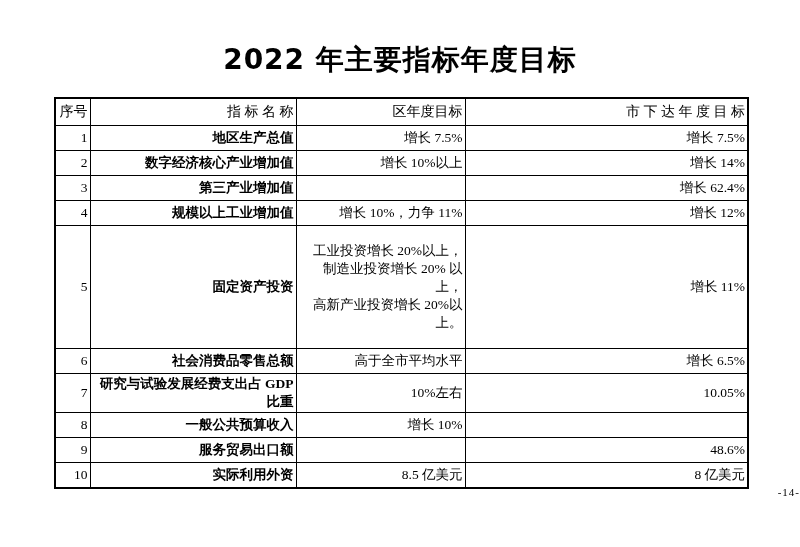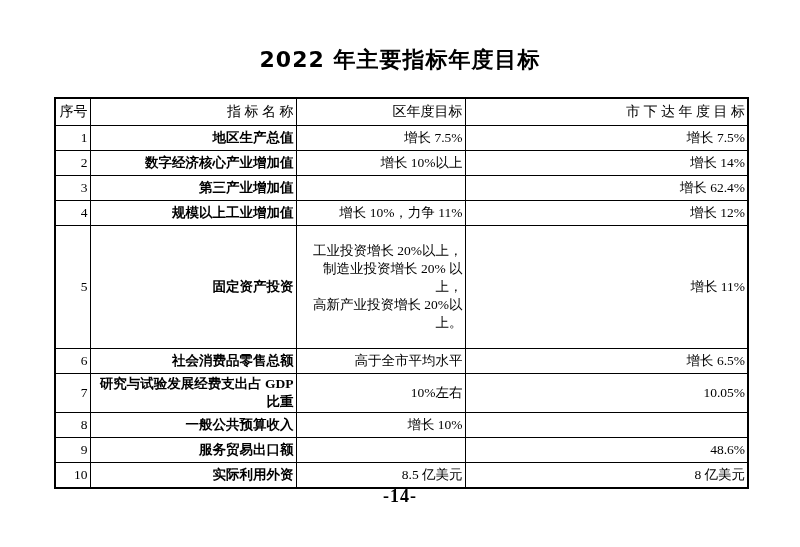--- a/index.html
+++ b/index.html
@@ -14,21 +14,21 @@
     position: relative;
     width: 800px; height: 547px;
     background: #ffffff;
   }
   .doc-title {
     margin: 0;
     padding-top: 45px;
     text-align: center;
     font-family: "DejaVu Sans", "Liberation Sans", sans-serif;
     font-weight: bold;
-    font-size: 22px;
+    font-size: 28px;
     line-height: 30px;
     letter-spacing: 1px;
   }
   table.targets {
     position: absolute;
     left: 54px;
     top: 97px;
     width: 693px;
     border-collapse: collapse;
     table-layout: fixed;
@@ -61,24 +61,23 @@
     text-align: left;
     padding: 4px 5px;
     white-space: pre-line;
     font-size: 13px;
     line-height: 19px;
   }
   .page-number {
     position: absolute;
     left: 0; right: 0;
     top: 486px;
-    text-align: center;
-    font-size: 18px;
+    text-align: right;
+    font-size: 11px;
     letter-spacing: 1px;
-    font-weight: bold;
   }
 </style>
 </head>
 <body>
 
 <div class="page">
 
   <h1 class="doc-title">2022 年主要指标年度目标</h1>
 
   <table class="targets">

